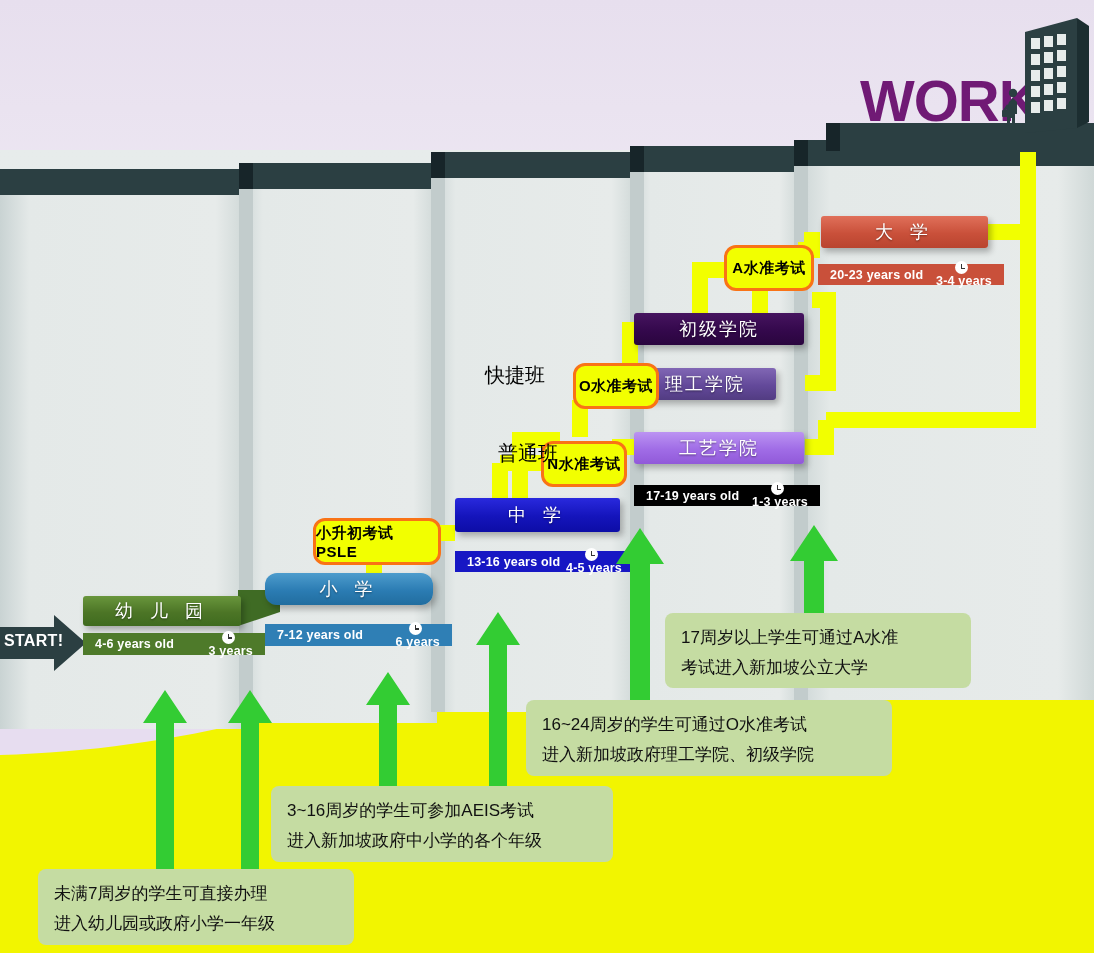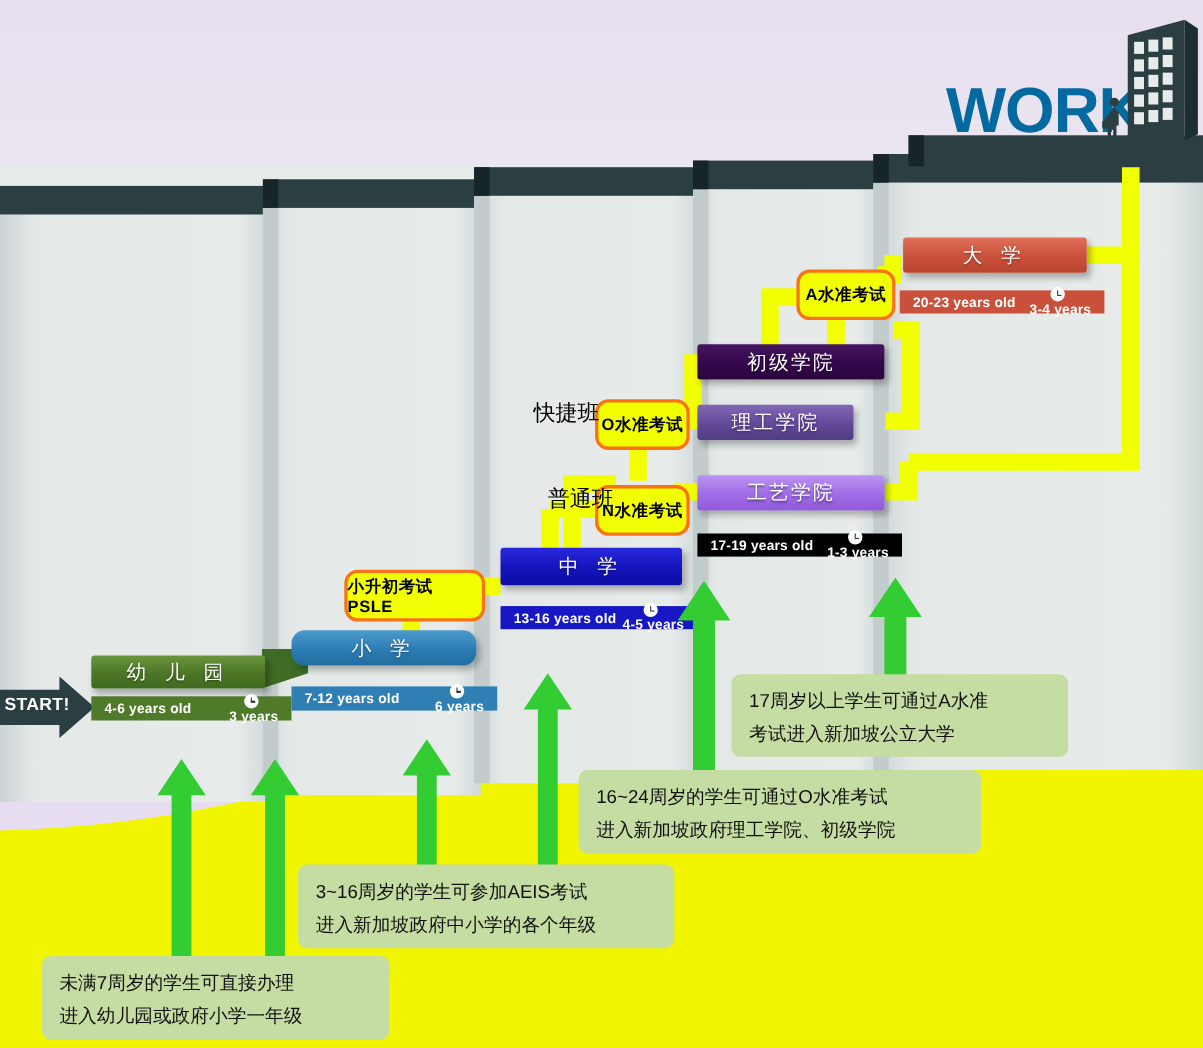--- a/index.html
+++ b/index.html
@@ -49,21 +49,21 @@
     background:#c2cccc;
   }
 
   
   .work-text{
     position:absolute;
     font-family:"Liberation Sans","DejaVu Sans",sans-serif;
     font-weight:bold;
     font-size:58px;
     letter-spacing:-1px;
-    color:#0369a1;
+    color:#701a75;
     left:860px;top:72px;
     line-height:1;
   }
   .work-person{position:absolute;left:1000px;top:88px;}
   .building{position:absolute;left:1025px;top:18px;}
 
   
   .start-arrow{position:absolute;left:-4px;top:615px;}
   .start-label{
     position:absolute;left:4px;top:632px;
@@ -350,21 +350,21 @@
         <span>3-4 years</span>
       </span>
   </div>
 
   <div class="exam" style="left:313px;top:518px;width:122px;height:41px;">
     <span>小升初考试 PSLE</span>
   </div>
   <div class="exam" style="left:541px;top:441px;width:80px;height:40px;">
     <span>N水准考试</span>
   </div>
-  <div class="exam" style="left:541px;top:363px;width:80px;height:40px;">
+  <div class="exam" style="left:573px;top:363px;width:80px;height:40px;">
     <span>O水准考试</span>
   </div>
   <div class="exam" style="left:724px;top:245px;width:84px;height:40px;">
     <span>A水准考试</span>
   </div>
 
   <div class="track-label" style="left:485px;top:362px;">快捷班</div>
   <div class="track-label" style="left:498px;top:440px;">普通班</div>
 
   <svg class="garrow" style="left:143px;top:690px;" width="44" height="190" viewBox="0 0 44 190">

